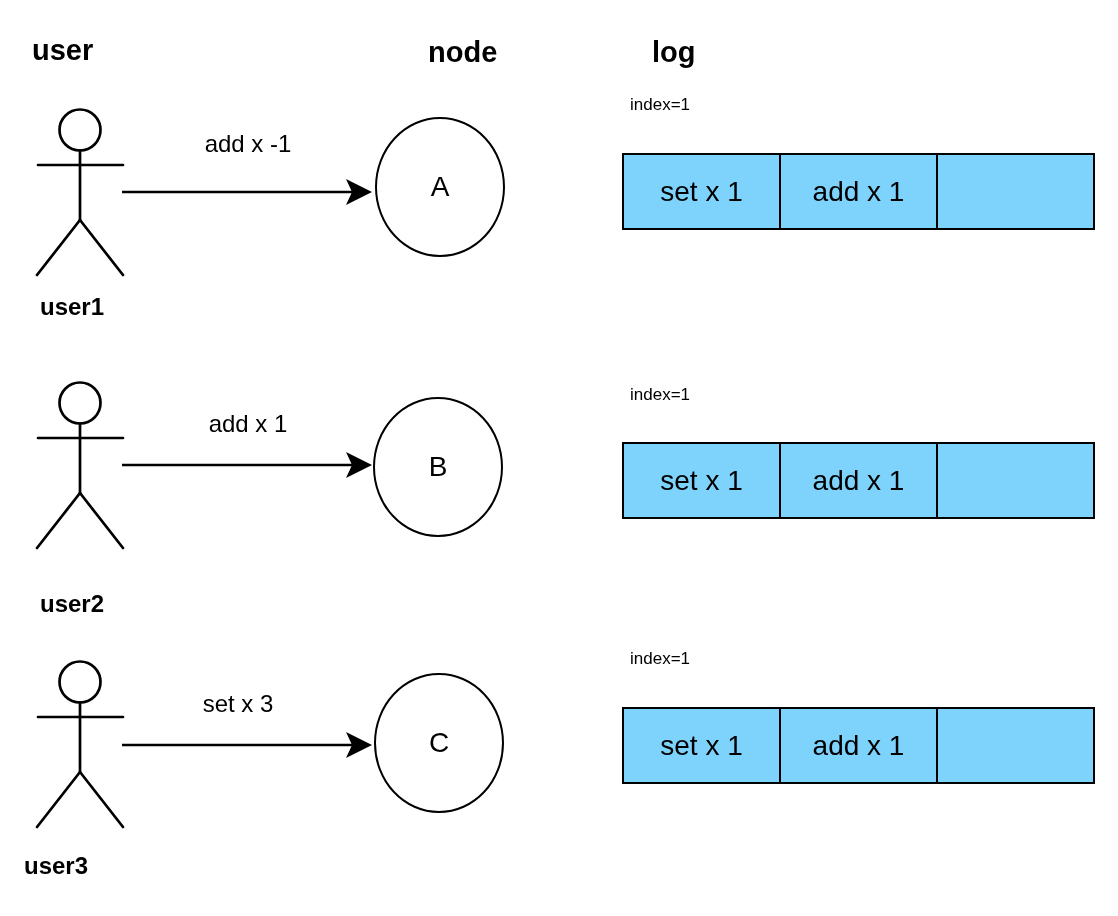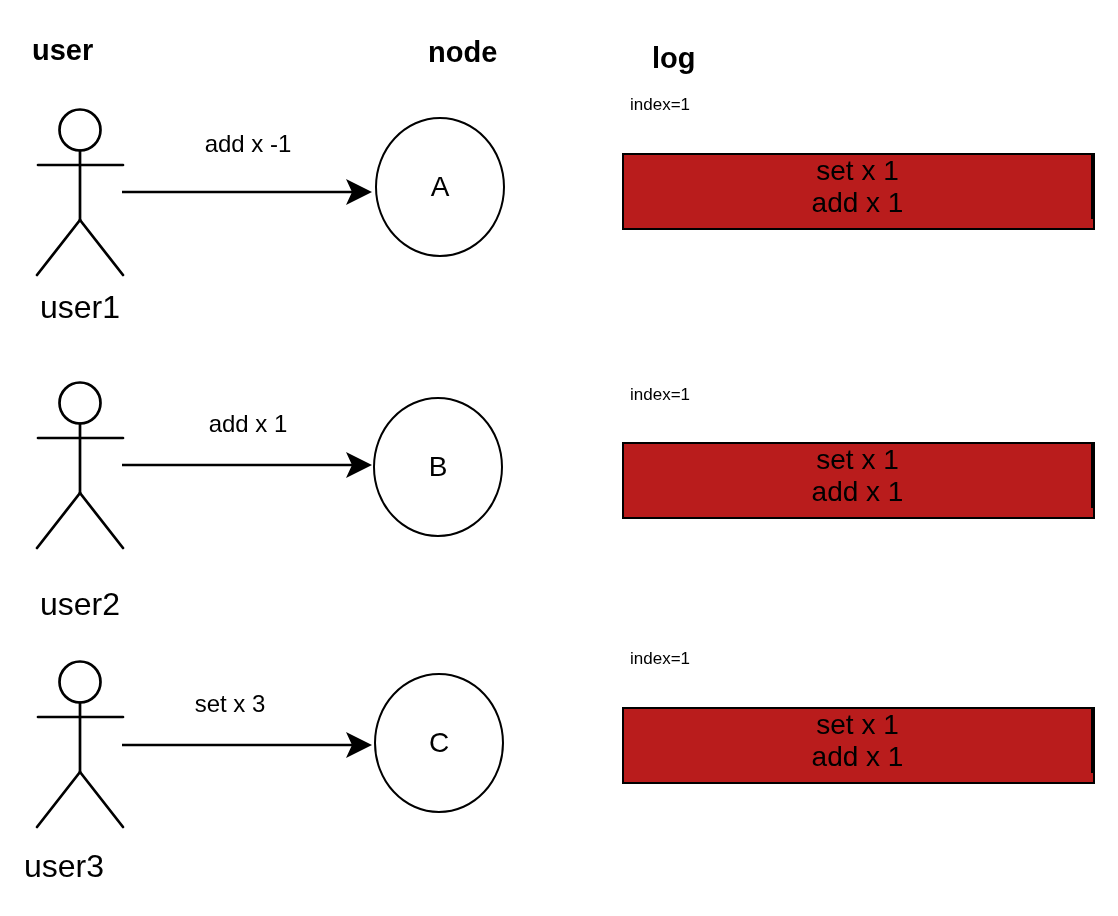--- a/index.html
+++ b/index.html
@@ -18,23 +18,24 @@
     border-radius: 15px;
   }
   .abs { position: absolute; }
   .col-header {
     font-size: 29px;
     font-weight: bold;
     line-height: 32px;
     white-space: nowrap;
   }
   .plain-label {
-    font-size: 32px;
+    font-size: 24px;
     line-height: 32px;
     white-space: nowrap;
+    font-weight: bold;
   }
   .msg-label {
     font-size: 24px;
     line-height: 32px;
     width: 252px;
     text-align: center;
     white-space: nowrap;
   }
   .index-label {
     font-size: 17px;
@@ -52,43 +53,42 @@
     justify-content: center;
     font-size: 28px;
     background: #ffffff;
   }
   .log-table {
     display: flex;
     width: 473px;
     height: 77px;
     box-sizing: border-box;
     border: 2.8px solid #000000;
-    background: #b91c1c;
-    flex-direction: column;
+    background: #7dd3fc;
   }
   .log-cell {
     flex: 1;
     display: flex;
     align-items: center;
     justify-content: center;
     font-size: 28px;
     border-right: 2.8px solid #000000;
     white-space: nowrap;
   }
   .log-cell:last-child { border-right: none; }
   svg.actor, svg.arrow { display: block; }
 </style>
 </head>
 <body>
 
 <div id="canvas">
 
   <div class="abs col-header" style="left:32px; top:34px;">user</div>
   <div class="abs col-header" style="left:428px; top:36px;text-align:right;">node</div>
-  <div class="abs col-header" style="left:652px; top:42px;">log</div>
+  <div class="abs col-header" style="left:652px; top:36px;">log</div>
 
   <div>
     <svg class="abs actor" style="left:34px; top:106px;" width="92" height="172" viewBox="0 0 92 172">
       <g stroke="#000000" stroke-width="2.7" fill="none" stroke-linecap="round">
         <circle cx="46" cy="24" r="20.5"></circle>
         <line x1="46" y1="44.5" x2="46" y2="114"></line>
         <line x1="4" y1="59" x2="89" y2="59"></line>
         <line x1="46" y1="114" x2="3" y2="169"></line>
         <line x1="46" y1="114" x2="89" y2="169"></line>
       </g>
@@ -148,21 +148,21 @@
       <g stroke="#000000" stroke-width="2.7" fill="none" stroke-linecap="round">
         <circle cx="46" cy="24" r="20.5"></circle>
         <line x1="46" y1="44.5" x2="46" y2="114"></line>
         <line x1="4" y1="59" x2="89" y2="59"></line>
         <line x1="46" y1="114" x2="3" y2="169"></line>
         <line x1="46" y1="114" x2="89" y2="169"></line>
       </g>
     </svg>
     <div class="abs plain-label" style="left:24px; top:850px;">user3</div>
 
-    <div class="abs msg-label" style="left:104px; top:688px;">set x 3</div>
+    <div class="abs msg-label" style="left:112px; top:688px;">set x 3</div>
     <svg class="abs arrow" style="left:122px; top:731px;" width="252" height="28" viewBox="0 0 252 28">
       <line x1="0" y1="14" x2="230" y2="14" stroke="#000000" stroke-width="2.7"></line>
       <polygon points="224,1 250,14 224,27 230,14" fill="#000000"></polygon>
     </svg>
 
     <div class="abs node-circle" style="left:374px; top:673px;">
       <span>C</span>
     </div>
 
     <div class="abs index-label" style="left:630px; top:643px;">index=1</div>

